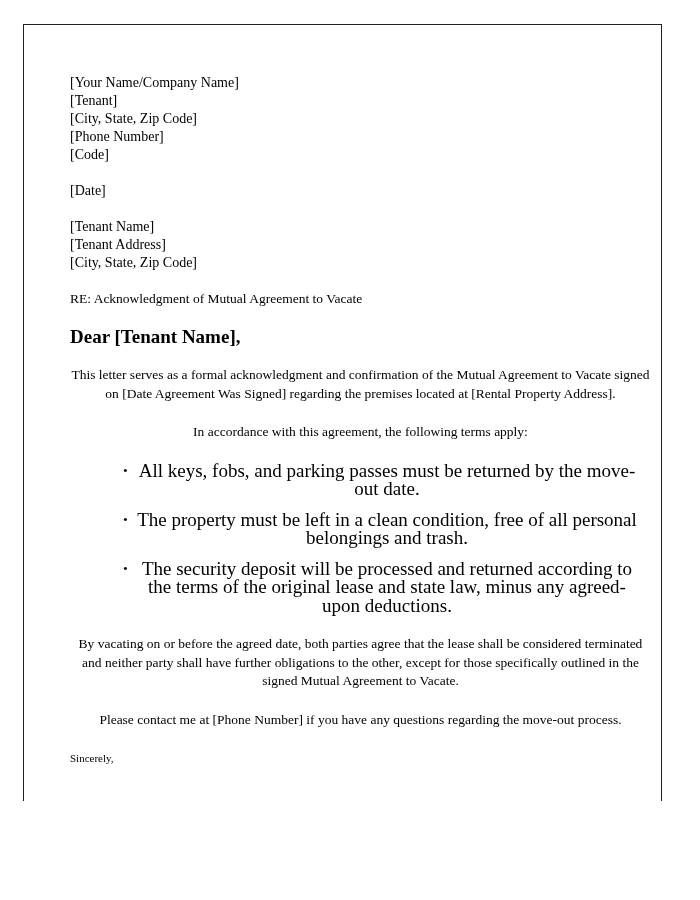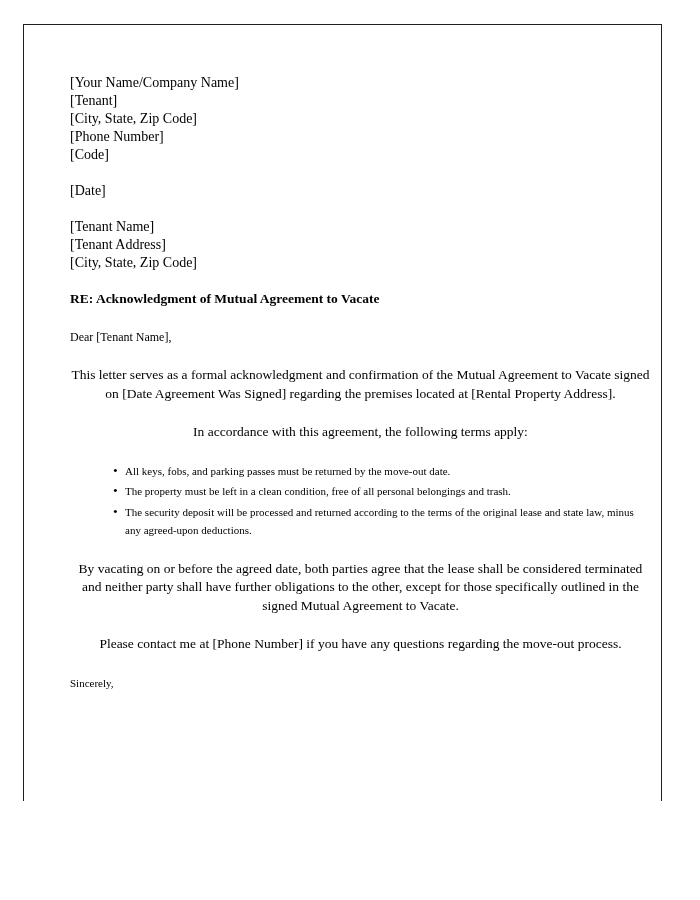--- a/index.html
+++ b/index.html
@@ -52,49 +52,51 @@
     font-size: 14px;
     line-height: 18px;
     margin: 0 0 18px 0;
   }
   .addr-line {
     white-space: pre;
   }
 
   .subject-line {
     font-size: 13.5px;
-    font-weight: bold;
+    font-weight: normal;
     line-height: 18px;
     margin: 0 0 20px 0;
   }
 
   .salutation {
-    font-size: 12px;
+    font-size: 19px;
     line-height: 18px;
     margin: 0 0 20px 0;
+    font-weight: bold;
   }
 
   p.para {
     font-size: 13.5px;
     line-height: 18.5px;
     margin: 0 0 20px 0;
     text-align: center;
   }
 
   ul.terms-list {
     margin: 0 0 20px 0;
     padding: 0 0 0 41px;
     list-style: none;
   }
   ul.terms-list > li {
-    font-size: 11px;
+    font-size: 19px;
     line-height: 18.5px;
     position: relative;
     padding-left: 12px;
-    margin: 2px;
+    margin: 12px;
+    text-align: center;
   }
   ul.terms-list > li::before {
     content: "\2022";
     position: absolute;
     left: 0;
     top: 0;
     font-size: 13.5px;
     line-height: 18.5px;
   }
 

